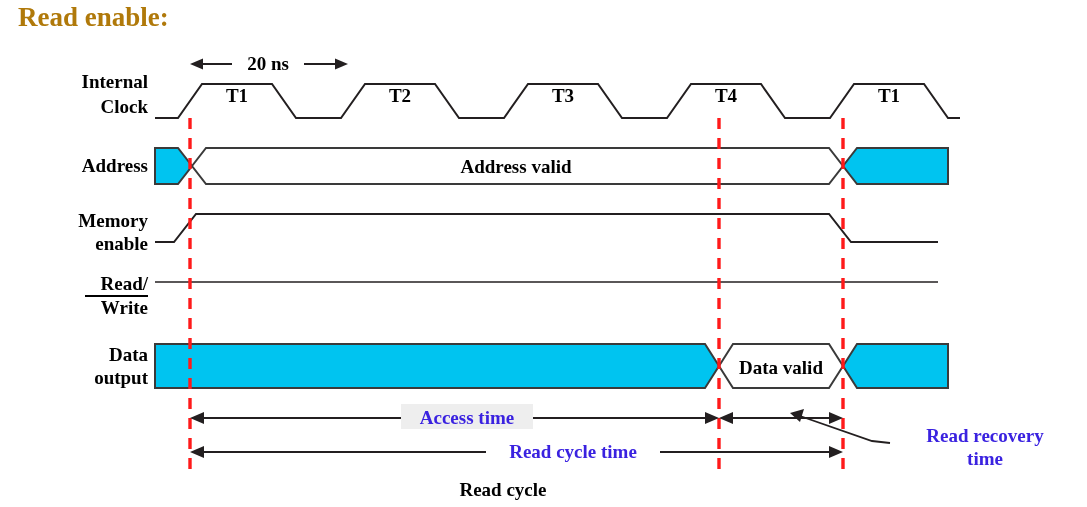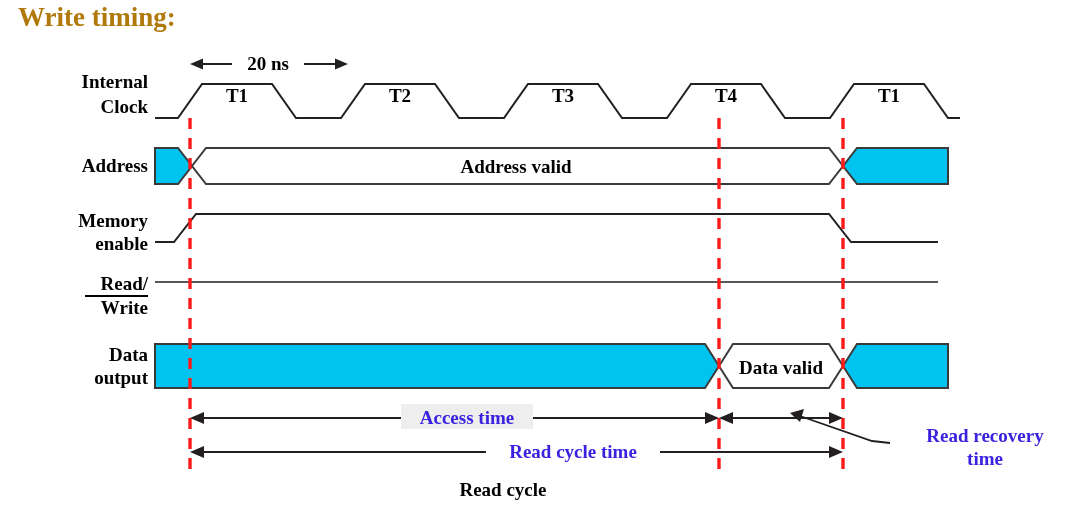--- a/index.html
+++ b/index.html
@@ -101,21 +101,21 @@
   }
   .hl {
     fill: #eeeeee;
   }
 </style>
 </head>
 <body>
 
 <div id="page">
 
-  <div id="title">Write timing:</div>
+  <div id="title">Read enable:</div>
 
   <svg id="diagram" width="1087" height="507" viewBox="0 0 1087 507">
 
     <g>
 
       <g>
         <text class="sig-label" x="148" y="88" text-anchor="end">Internal</text>
         <text class="sig-label" x="148" y="113" text-anchor="end">Clock</text>
       </g>
 

